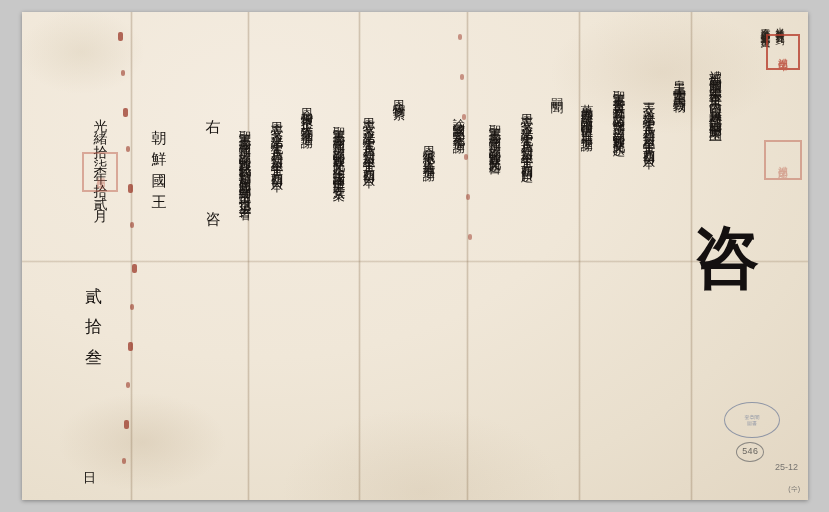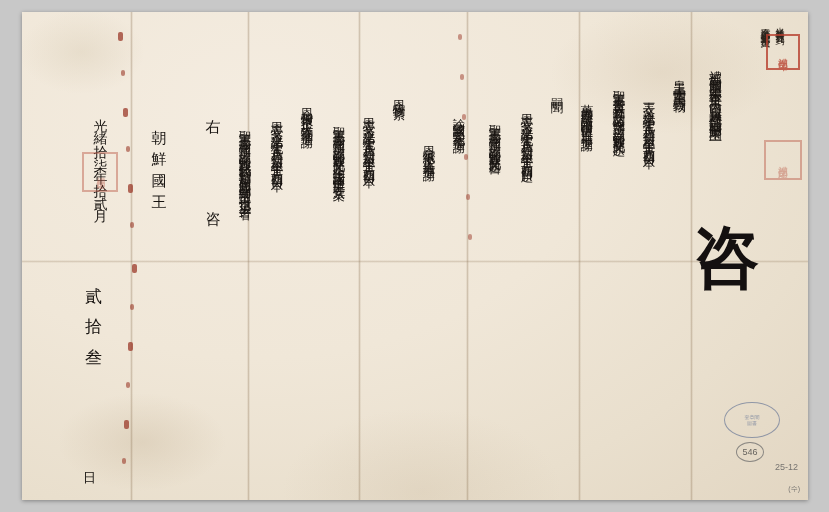--- a/index.html
+++ b/index.html
@@ -213,18 +213,18 @@
     <div class="col" style="right:588px; top:96px;  font-size:15px; letter-spacing:38px;">右　咨</div>
     <div class="col" style="right:642px; top:106px; font-size:15px; letter-spacing:22px;">朝鮮國王</div>
 
     <div class="col" style="right:700px; top:96px; font-size:14px; letter-spacing:13px;">光緒拾柒年拾貳月</div>
     <div class="col" style="right:706px; top:262px; font-size:17px; letter-spacing:30px;">貳拾叁</div>
     <div class="col" style="right:712px; top:450px; font-size:13px;">日</div>
 
     <div class="seal faint" style="right:690px; top:140px; width:32px; height:36px; font-size:9px;">禮部之印</div>
 
     <div class="ovalstamp" style="right:28px; bottom:62px;">奎章閣<br>圖書</div>
-    <div class="circlenum" style="right:44px; bottom:38px;">546</div>
+    <div class="circlenum" style="right:44px; bottom:38px;font-family:Liberation Mono, monospace;">546</div>
     <div class="pencil" style="right:10px; bottom:28px; font-size:9px;">25-12</div>
     <div class="pencil" style="right:8px; bottom:6px; font-size:7px;">(수)</div>
 
   </div>
 </div>
 
 </body></html>

